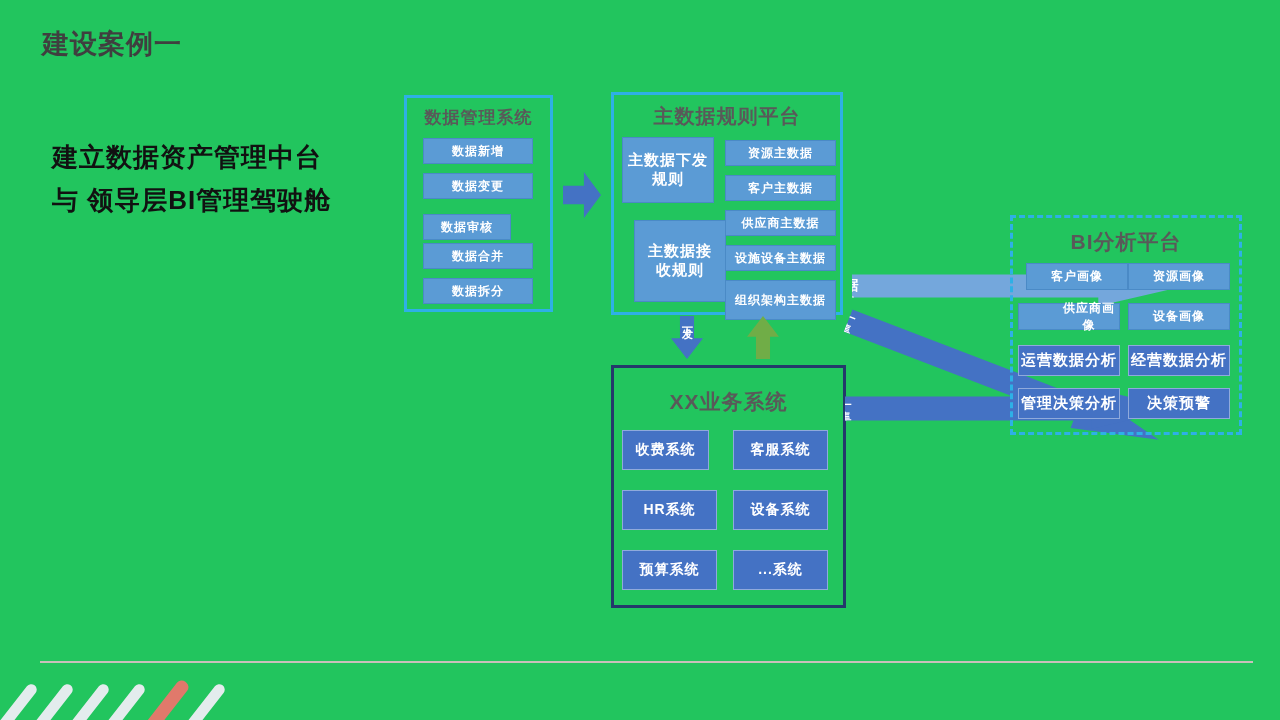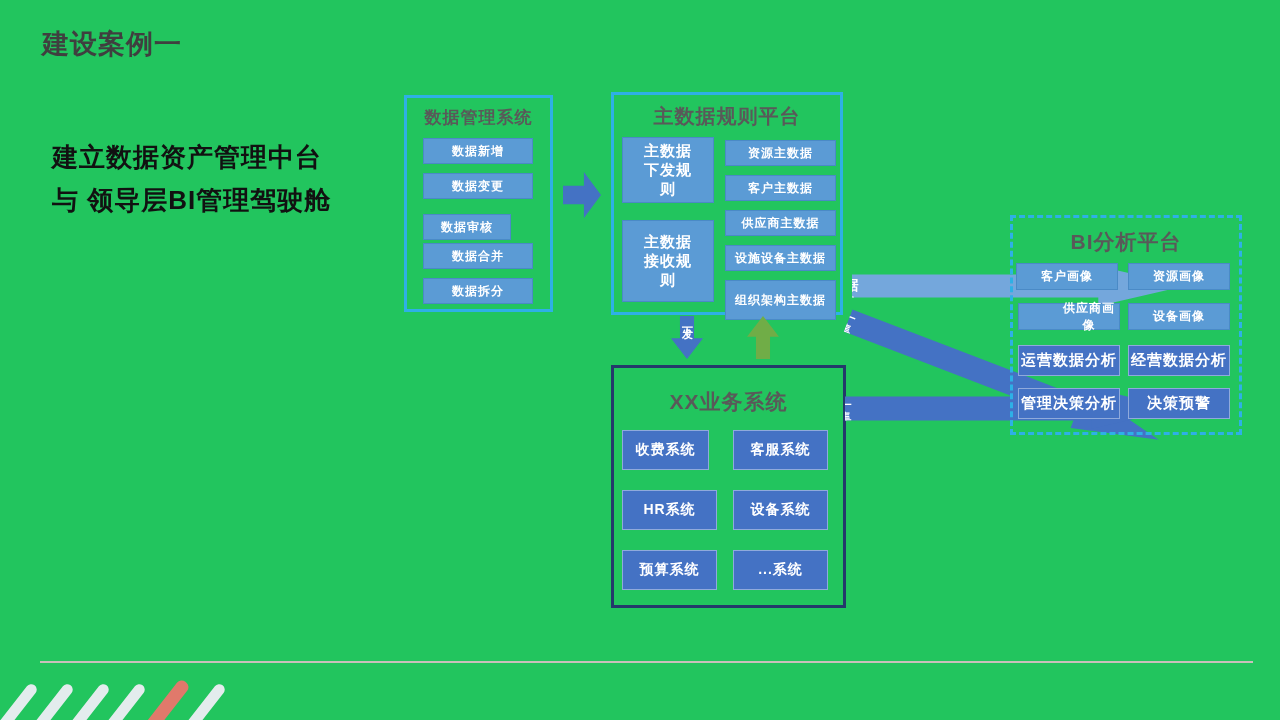--- a/index.html
+++ b/index.html
@@ -83,22 +83,22 @@
     <div class="btn btn-light" style="left:16px; top:75px;  width:110px; height:26px; font-size:12px;">数据变更</div>
     <div class="btn btn-light" style="left:16px; top:116px; width:88px; height:26px; font-size:12px;">数据审核</div>
     <div class="btn btn-light" style="left:16px; top:145px; width:110px; height:26px; font-size:12px;">数据合并</div>
     <div class="btn btn-light" style="left:16px; top:180px; width:110px; height:26px; font-size:12px;">数据拆分</div>
   </div>
 
   <div class="arrow-right" style="left:563px; top:172px; width:38px; height:46px;"></div>
 
   <div class="box box-cyan" style="left:611px; top:92px; width:232px; height:223px;">
     <div class="box-title" style="top:8px; font-size:20px;">主数据规则平台</div>
-    <div class="btn btn-light" style="left:8px; top:42px; width:92px; height:66px; font-size:15px; border-bottom:1px solid #4a8ac6; padding:0 20px;">主数据下发规则</div>
-    <div class="btn btn-light" style="left:8px; top:125px; width:92px; height:82px; font-size:15px; padding:0 18px;">主数据接收规则</div>
+    <div class="btn btn-light" style="left:8px; top:42px; width:92px; height:66px; font-size:15px; border-bottom:1px solid #4a8ac6; padding:0 4px;">主数据下发规则</div>
+    <div class="btn btn-light" style="left:20px; top:125px; width:92px; height:82px; font-size:15px; padding:0 10px;">主数据接收规则</div>
     <div class="btn btn-light" style="left:111px; top:45px;  width:111px; height:26px; font-size:12px;">资源主数据</div>
     <div class="btn btn-light" style="left:111px; top:80px;  width:111px; height:26px; font-size:12px;">客户主数据</div>
     <div class="btn btn-light" style="left:111px; top:115px; width:111px; height:26px; font-size:12px;">供应商主数据</div>
     <div class="btn btn-light" style="left:111px; top:150px; width:111px; height:26px; font-size:12px;">设施设备主数据</div>
     <div class="btn btn-light" style="left:111px; top:185px; width:111px; height:40px; font-size:12px;">组织架构主数据</div>
   </div>
 
   <div class="arrow-down" style="left:671px; top:316px; width:32px; height:43px;">
     <span class="vtext">下发</span>
   </div>
@@ -121,21 +121,21 @@
   </div>
   <div class="arrow-label-right" style="left:848px; top:300px; width:152px; height:41px; background:#4472c4; transform:rotate(21deg); transform-origin:0 50%;">
     <span>数据汇集分析</span>
   </div>
   <div class="arrow-label-right" style="left:845px; top:388px; width:163px; height:41px; background:#4472c4;">
     <span>数据汇集分析</span>
   </div>
 
   <div class="box box-cyan-dashed" style="left:1010px; top:215px; width:232px; height:220px;">
     <div class="box-title" style="top:10px; font-size:21px;">BI分析平台</div>
-    <div class="btn btn-light" style="left:3px;   top:45px;  width:102px; height:27px; font-size:12px;">客户画像</div>
+    <div class="btn btn-light" style="left:13px;   top:45px;  width:102px; height:27px; font-size:12px;">客户画像</div>
     <div class="btn btn-light" style="left:115px; top:45px;  width:102px; height:27px; font-size:12px;">资源画像</div>
     <div class="btn btn-light" style="left:5px;   top:85px;  width:102px; height:27px; font-size:12px;padding-left:40px;">供应商画像</div>
     <div class="btn btn-light" style="left:115px; top:85px;  width:102px; height:27px; font-size:12px;">设备画像</div>
     <div class="btn btn-dark" style="left:5px;   top:127px; width:102px; height:31px; font-size:15px;">运营数据分析</div>
     <div class="btn btn-dark" style="left:115px; top:127px; width:102px; height:31px; font-size:15px;">经营数据分析</div>
     <div class="btn btn-dark" style="left:5px;   top:170px; width:102px; height:31px; font-size:15px;">管理决策分析</div>
     <div class="btn btn-dark" style="left:115px; top:170px; width:102px; height:31px; font-size:15px;">决策预警</div>
   </div>
 
   <div class="footer-line"></div>

